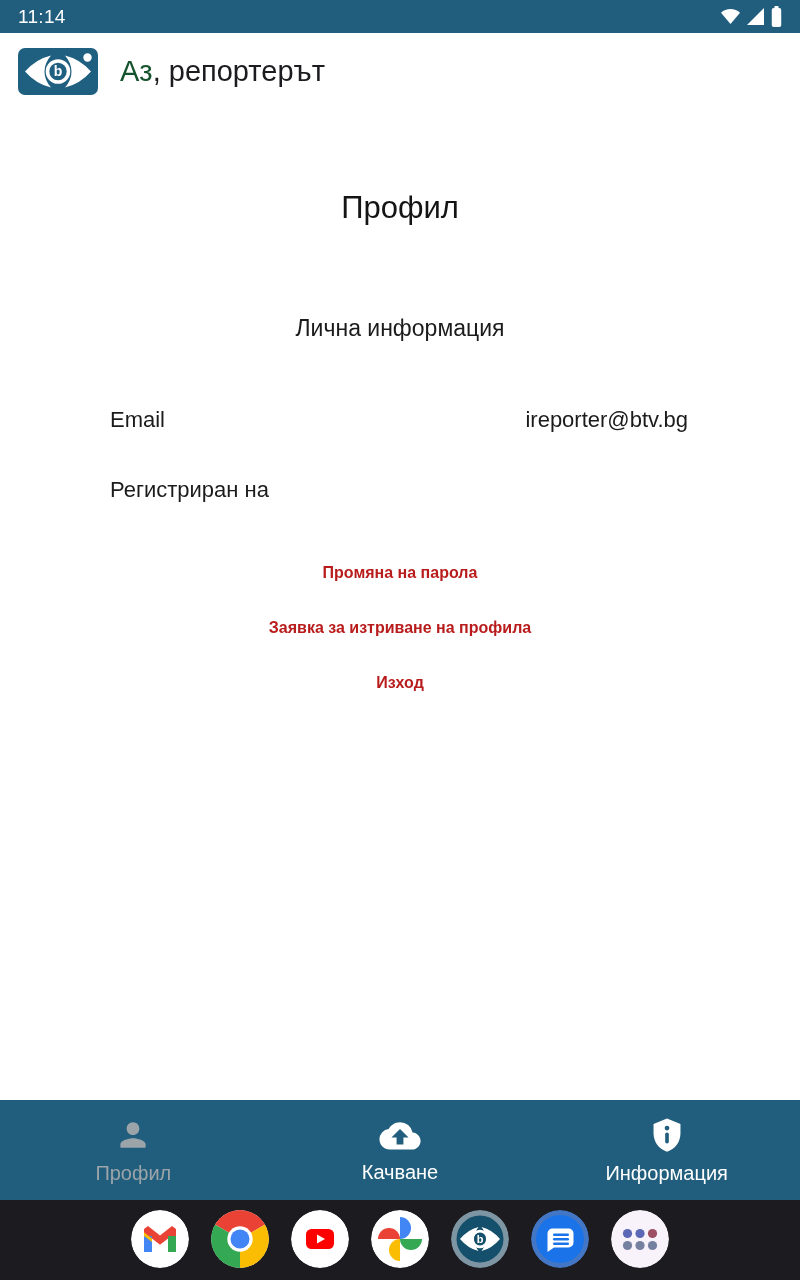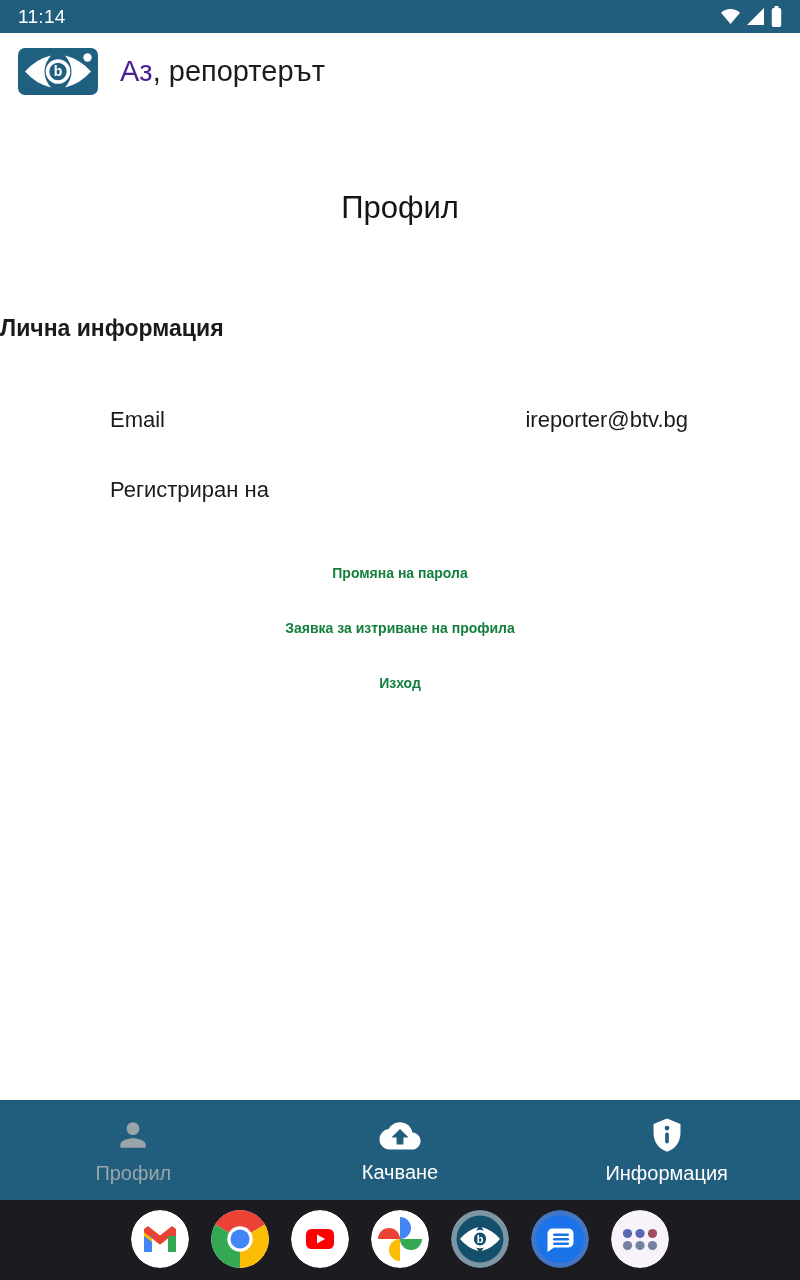--- a/index.html
+++ b/index.html
@@ -15,40 +15,40 @@
     display:flex; align-items:center; padding:0 18px;
   }
   .status-time{ font-size:19px; font-weight:400; letter-spacing:.3px; }
   .status-icons{ margin-left:auto; display:flex; align-items:center; gap:7px; }
   
   .app-header{
     height:77px; background:#fff; display:flex; align-items:center;
     padding:0 18px; gap:22px;
   }
   .app-title{ font-size:29px; font-weight:500; color:#1C1B1F; }
-  .app-title .accent{ color:#4c1d95; }
+  .app-title .accent{ color:#14532d; }
   
   .page-title{
     margin-top:80px; text-align:center;
     font-size:31px; font-weight:400; color:#141414; line-height:36px;
   }
   .section-title{
-    margin-top:88px; 
-    font-size:23px; font-weight:700; color:#1b1b1b; line-height:28px;
+    margin-top:88px; text-align:center;
+    font-size:23px; font-weight:400; color:#1b1b1b; line-height:28px;
   }
   .fields{ margin:66px 112px 0 110px; }
   .field-row{
     display:flex; justify-content:space-between; align-items:baseline;
     font-size:22px; line-height:24px; color:#1b1b1b;
   }
   .field-row + .field-row{ margin-top:46px; }
   .actions{ margin-top:59px; text-align:center; }
   .action-link{
-    display:block; font-size:14px; font-weight:700; line-height:24px;
-    color:#15803d; text-decoration:none; cursor:pointer;
+    display:block; font-size:16px; font-weight:700; line-height:24px;
+    color:#b91c1c; text-decoration:none; cursor:pointer;
   }
   .action-link + .action-link{ margin-top:31px; }
   
   .bottom-nav{
     position:absolute; left:0; top:1100px; width:800px; height:100px;
     background:#215E7D; display:flex;
   }
   .nav-item{
     flex:1; display:flex; flex-direction:column; align-items:center;
     justify-content:center; gap:8px; color:#fff; cursor:pointer;

